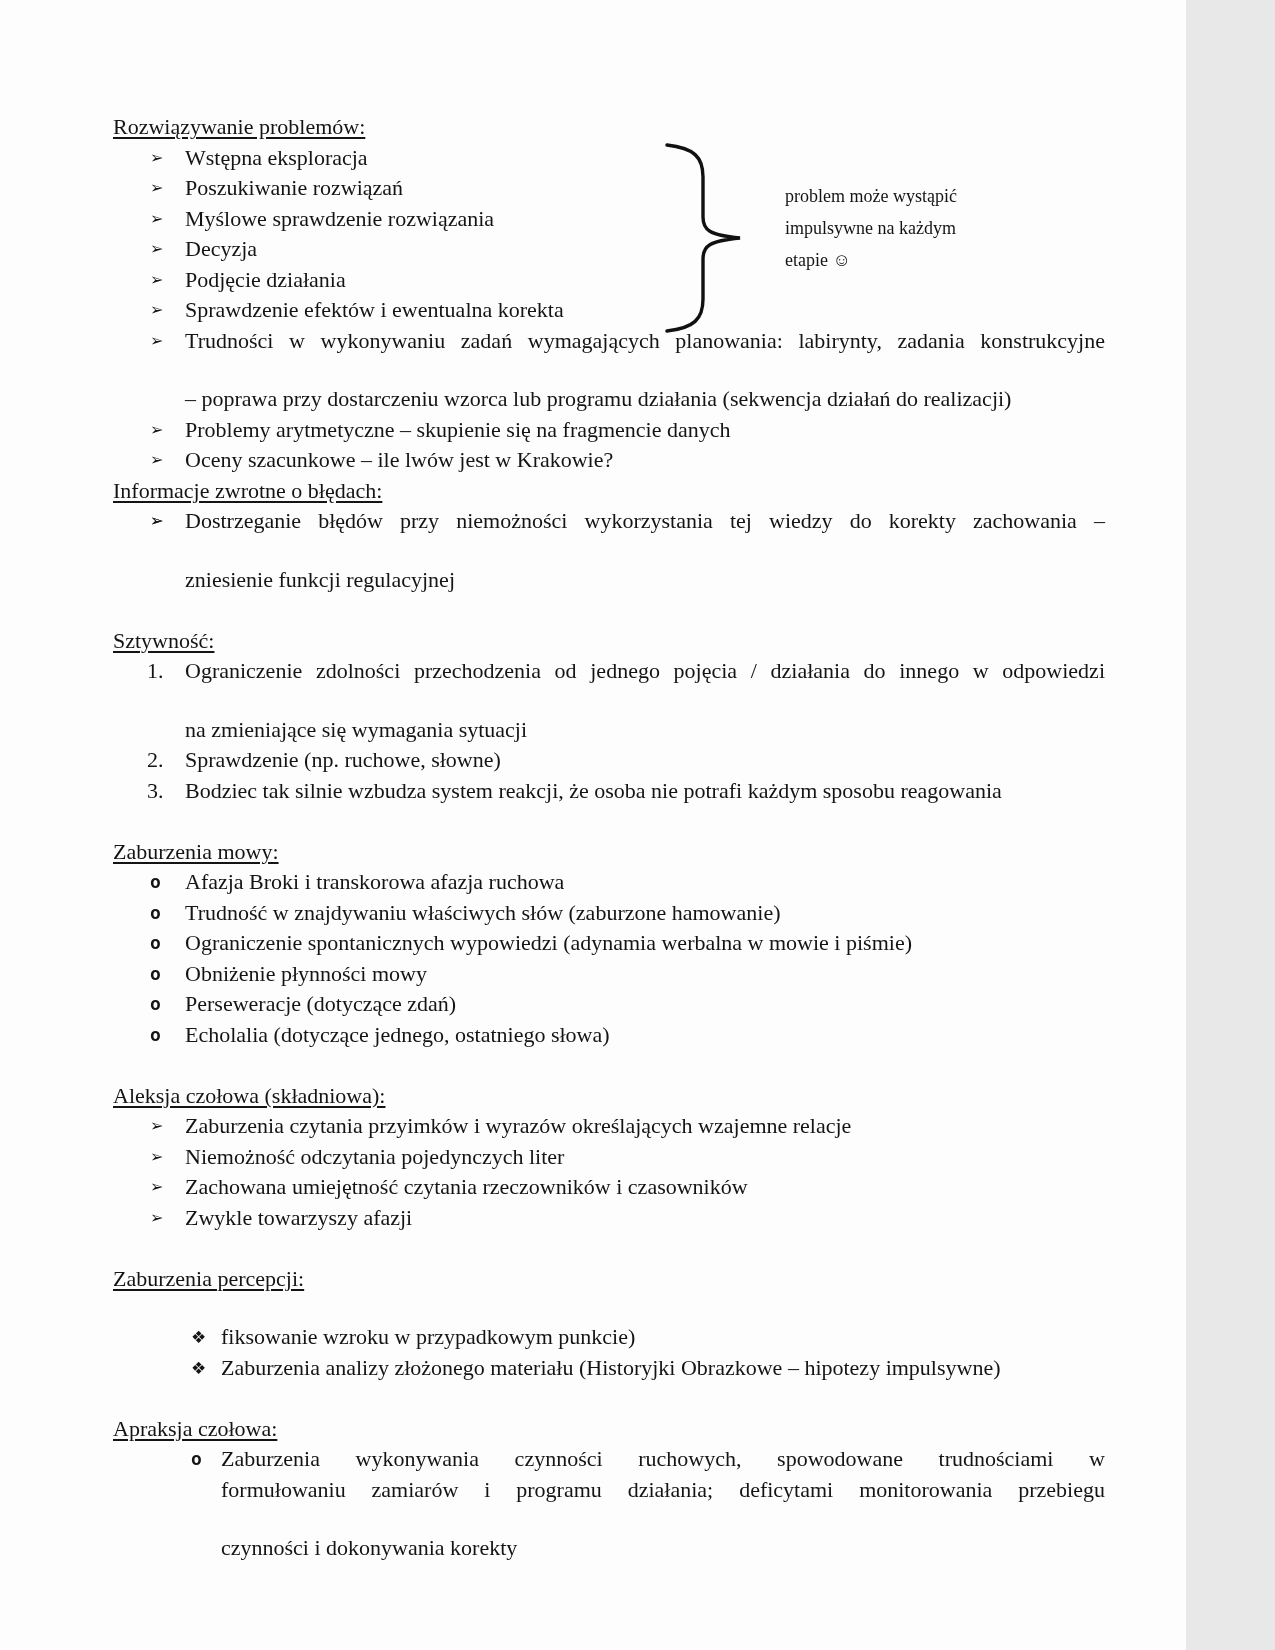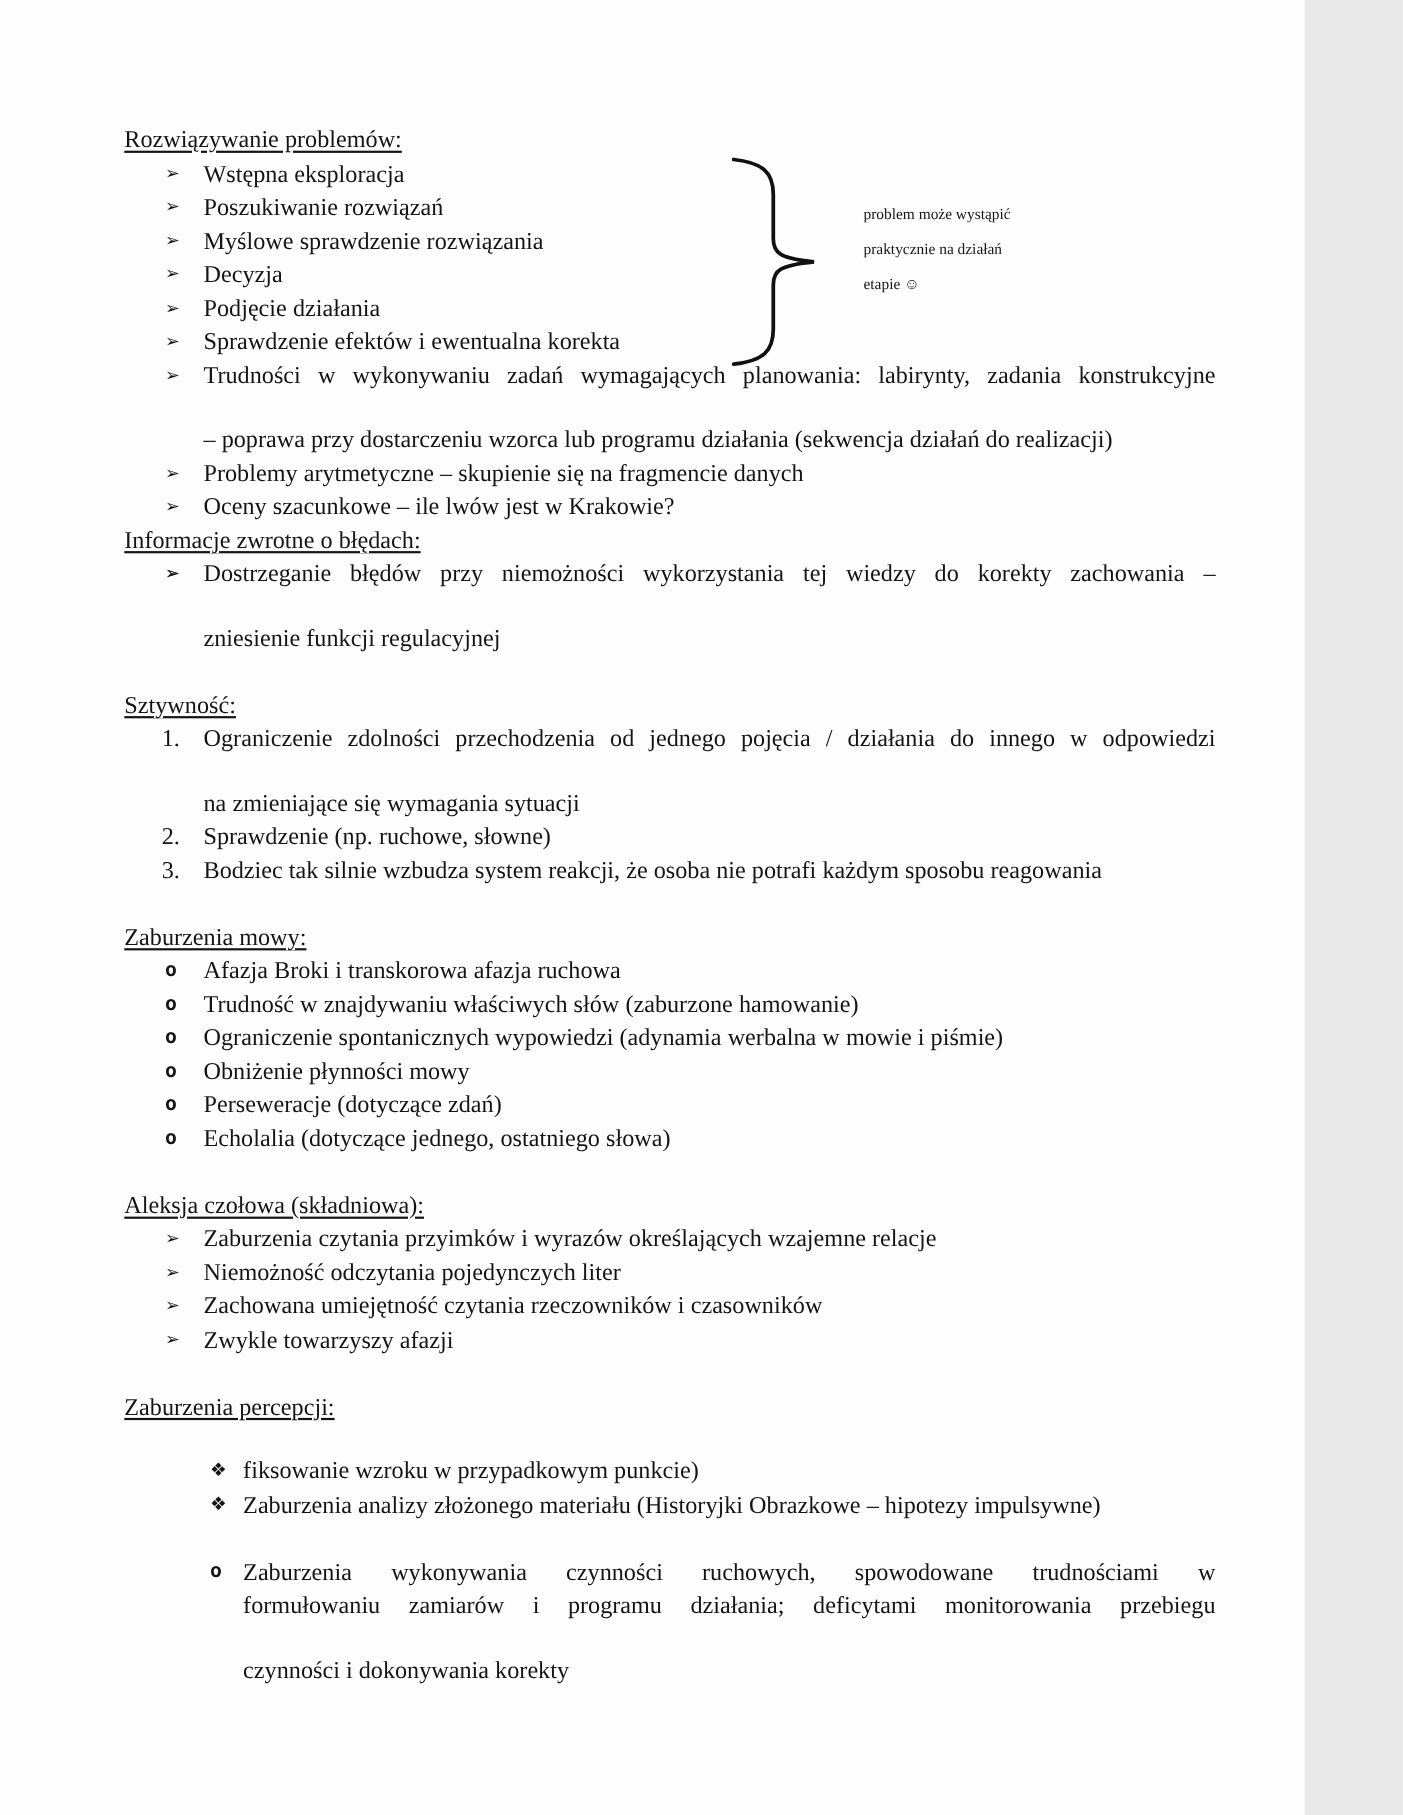--- a/index.html
+++ b/index.html
@@ -30,21 +30,21 @@
   .li.lvl2 .bl{left:78px;}
   .bl.arrow{font-family:"DejaVu Sans",sans-serif;font-size:16px;}
   .bl.circle{font-family:"DejaVu Sans Mono",monospace;font-weight:700;font-size:18px;}
   .bl.diamond{font-family:"DejaVu Sans",sans-serif;font-size:17px;}
   .bl.num{left:34px;font-size:22px;}
   .jl{text-align:justify;text-align-last:justify;}
   .ll{text-align:left;margin-top:28px;}
   .brace{position:absolute;left:660px;top:141px;}
   .note{
     position:absolute;left:785px;top:180px;width:280px;
-    font-size:14px;line-height:32px;
+    font-size:18px;line-height:32px;
   }
 </style>
 </head>
 <body>
 
 <div class="page">
   <div class="content">
 
     <div class="heading">Rozwiązywanie problemów:</div>
     <div class="li">
@@ -167,30 +167,31 @@
       <span class="bl diamond">❖</span>
       <div class="ll">fiksowanie wzroku w przypadkowym punkcie)</div>
     </div>
     <div class="li lvl2">
       <span class="bl diamond">❖</span>
       <span class="txt">Zaburzenia analizy złożonego materiału (Historyjki Obrazkowe – hipotezy impulsywne)</span>
     </div>
 
     <div class="sp"></div>
 
+    <div class="heading">Apraksja czołowa:</div>
     <div class="li lvl2">
       <span class="bl circle">o</span>
       <div class="jl">Zaburzenia wykonywania czynności ruchowych, spowodowane trudnościami w</div>
       <div class="jl">formułowaniu zamiarów i programu działania; deficytami monitorowania przebiegu</div>
       <div class="ll">czynności i dokonywania korekty</div>
     </div>
 
   </div>
 
   <svg class="brace" width="86" height="194" viewBox="0 0 86 194">
     <path d="M7 4 C34 7 43 16 43 36 L43 76 C43 89 49 94 80 97 C49 100 43 105 43 118 L43 158 C43 178 34 187 7 190" fill="none" stroke="#111111" stroke-width="3.4" stroke-linecap="round"></path>
   </svg>
   <div class="note">
     <div>problem może wystąpić</div>
-    <div>praktycznie na działań</div>
+    <div>impulsywne na każdym</div>
     <div>etapie ☺</div>
   </div>
 </div>
 
 </body></html>

